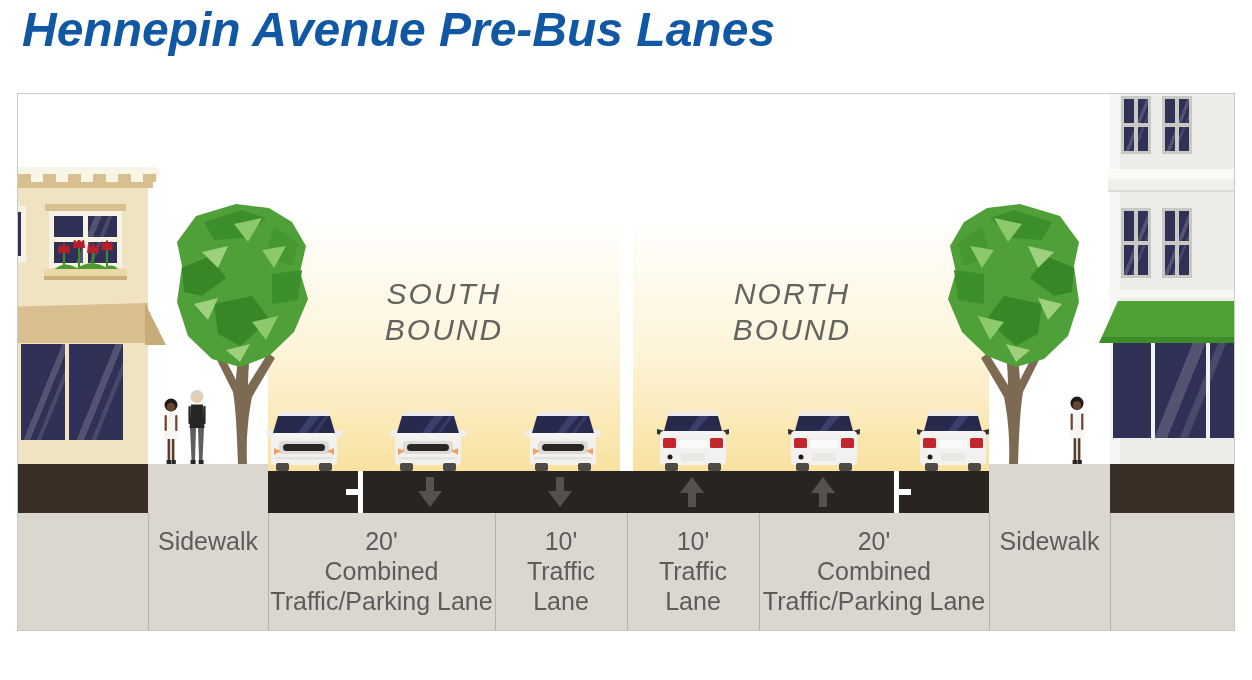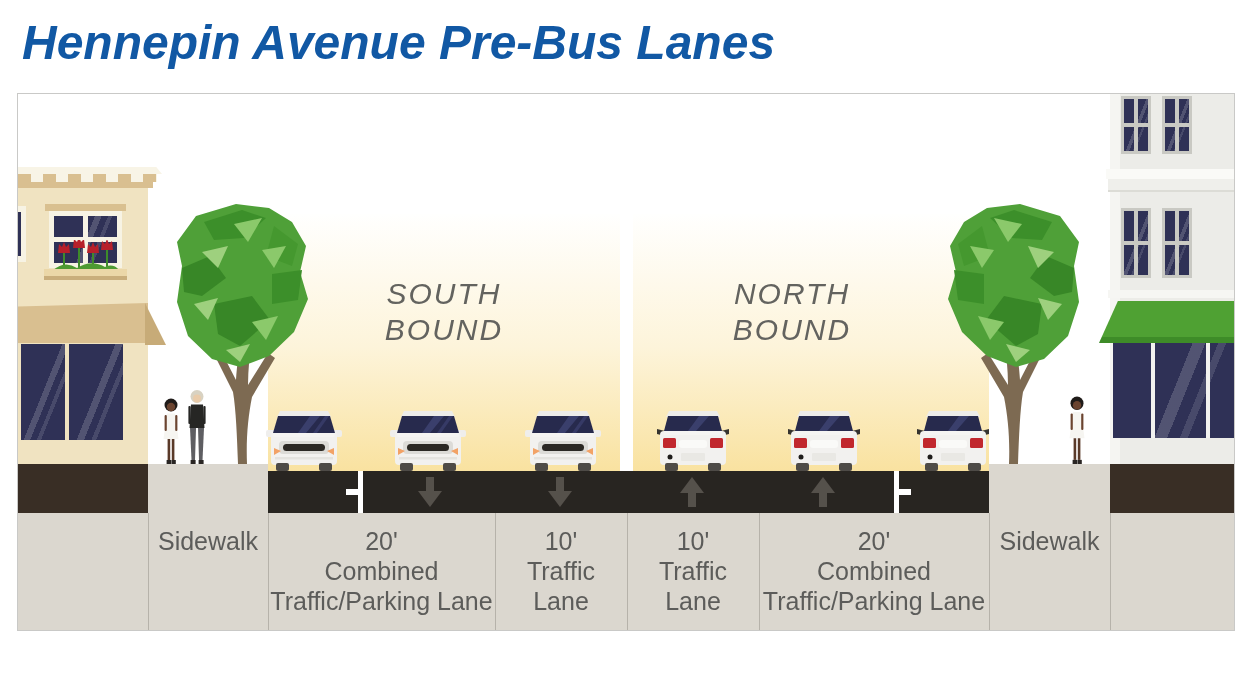--- a/index.html
+++ b/index.html
@@ -1,20 +1,20 @@
 <!DOCTYPE html>
 <html><head>
 <meta charset="utf-8">
 <style>
   html,body{margin:0;padding:0}
   body{width:1252px;height:680px;position:relative;background:#fff;overflow:hidden;
        font-family:"Liberation Sans",sans-serif}
   .abs{position:absolute}
   
-  #title{left:22px;top:15px;font-size:48px;font-weight:bold;font-style:italic;color:#1158A4;white-space:nowrap}
+  #title{left:22px;top:2px;font-size:48px;font-weight:bold;font-style:italic;color:#1158A4;white-space:nowrap}
   
   #scene{left:17px;top:93px;width:1216px;height:536px;border:1px solid #C9C9C7;background:#fff;overflow:hidden}
   #scene > *{position:absolute}
   
   .yellow{top:120px;height:257px;background:linear-gradient(180deg,#FFFFFE 0%,#FDF4DA 52%,#F9E2A0 100%)}
   #yellow-left{left:250px;width:352px}
   #yellow-right{left:615px;width:356px}
   .bound{top:182px;font-size:30px;font-style:italic;color:#63635F;letter-spacing:2px;text-align:center;line-height:36px}
   #southbound{left:250px;width:352px}
   #northbound{left:596px;width:356px}

